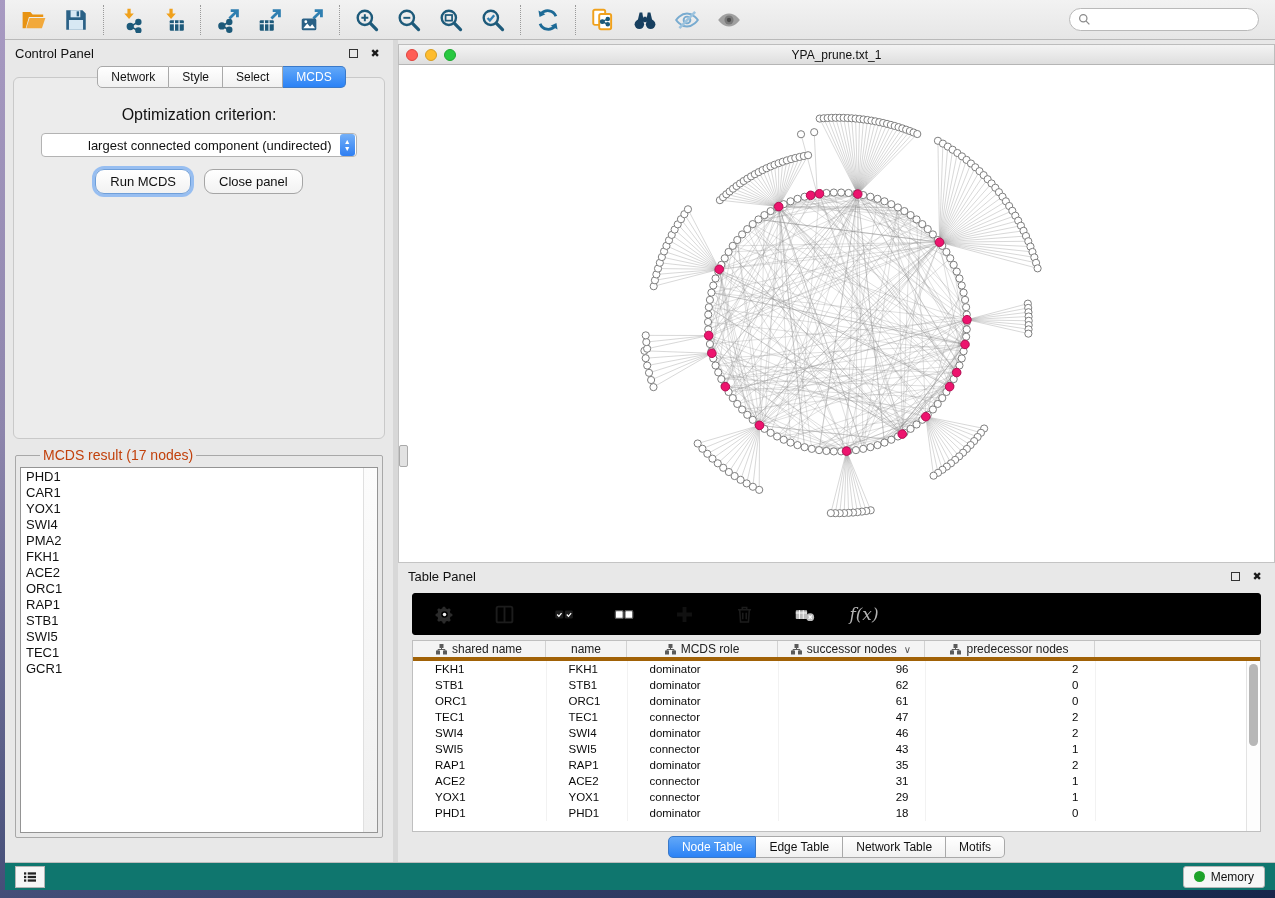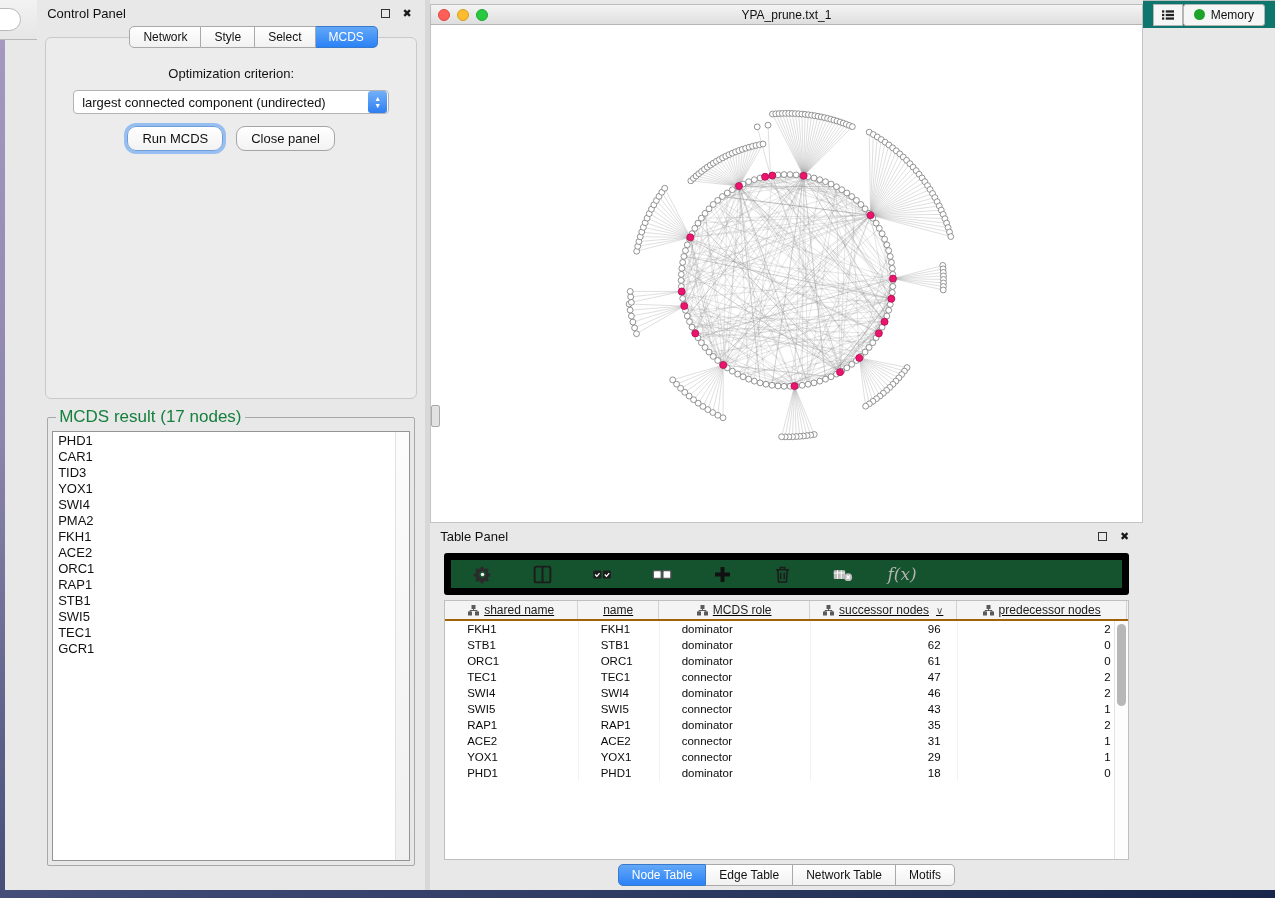--- a/index.html
+++ b/index.html
@@ -1,20 +1,20 @@
 <!DOCTYPE html>
 <html><head>
 <meta charset="utf-8">
 <style>
   * { margin:0; padding:0; box-sizing:border-box; }
   html,body { width:1275px; height:898px; overflow:hidden;
     font-family:"Liberation Sans","DejaVu Sans",sans-serif;
     background:linear-gradient(165deg,#a89ac2 0%,#8d85ac 35%,#3f4a74 75%,#17264a 100%); }
   .app { position:absolute; left:5px; top:0; right:0; bottom:8px;
-    display:flex; flex-direction:row; background:#e8e8e8;justify-content:flex-end; }
+    display:flex; flex-direction:column; background:#e8e8e8; }
 
   
   .toolbar { height:40px; flex:0 0 40px; display:flex; align-items:center;
     background:linear-gradient(#f2f2f2,#e6e6e6); border-bottom:1px solid #b9b9b9; padding:0 8px; }
   .tbtn { width:42px; height:34px; display:flex; align-items:center; justify-content:center; cursor:default; }
   .tbtn svg { width:26px; height:26px; }
   .tsep { width:1px; height:30px; margin:0 6px; border-left:1px dotted #9a9a9a; }
   .searchbox { margin-left:auto; margin-right:8px; width:190px; height:23px; background:#fff;
     border:1px solid #b9b9b9; border-radius:12px; display:flex; align-items:center; padding:0 8px; }
   .searchbox svg { width:13px; height:13px; flex:0 0 13px; }
@@ -37,62 +37,62 @@
   .tabs-row { display:flex; justify-content:center; position:relative; z-index:2;margin-left:45px; }
   .seg { display:flex; }
   .seg .tab { font-size:12px; padding:3px 13px; background:linear-gradient(#ffffff,#f1f1f1);
     border:1px solid #a9a9a9; border-left-width:0; color:#111; cursor:default; }
   .seg .tab:first-child { border-left-width:1px; border-radius:5px 0 0 5px; }
   .seg .tab:last-child { border-radius:0 5px 5px 0; }
   .seg .tab.active { background:linear-gradient(#62a8f8,#2b82f6); color:#fff; border-color:#3a79c9; }
 
   .mcds-box { margin:-11px 8px 0 8px; background:#ececec; border:1px solid #c9c9c9; border-radius:6px;
     height:362px; flex:0 0 auto; display:flex; flex-direction:column; align-items:center; padding-top:28px; }
-  .opt-label { font-size:13px; color:#111; }
+  .opt-label { font-size:16px; color:#111; }
   .crit-select { margin-top:9px; width:316px; height:24px; background:#fff; border:1px solid #b3b3b3;
-    border-radius:4px; display:flex; align-items:center; cursor:default; }
+    border-radius:4px; display:flex; align-items:center; cursor:default;padding-left:38px; }
   .crit-select .val { flex:1; font-size:13px; padding:0 8px; color:#111; white-space:nowrap; }
   .stepper { width:19px; height:22px; margin-right:1px; border-radius:3px;
     background:linear-gradient(#74b0f8,#2e7ef2); display:flex; flex-direction:column;
     align-items:center; justify-content:center; color:#fff; }
   .stepper span { font-size:7px; line-height:7px; }
   .btn-row { margin-top:12px; display:flex; gap:13px; }
   .pbtn { font-size:13px; padding:4px 14px; background:linear-gradient(#ffffff,#f2f2f2);
     border:1px solid #a5a5a5; border-radius:9px; color:#111; cursor:default; }
   .pbtn.focused { box-shadow:0 0 0 3px rgba(106,166,245,.65); border-color:#6f9fd9; }
 
   .result-fs { margin:8px 10px 24px 10px; flex:1; border:1px solid #a8a8a8; border-radius:2px;
     padding:4px; display:flex; min-height:0; }
-  .result-fs legend { font-size:17px; padding:0 3px; margin-left:4px; color:#15803d; }
+  .result-fs legend { font-size:14px; padding:0 3px; margin-left:20px; color:#c2410c; }
   .result-list { flex:1; background:#fff; border:1px solid #949494; display:flex; min-height:0; }
   .list-inner { flex:1; overflow:hidden; padding:1px 0 0 5px; }
   .li { font-size:13px; line-height:16px; color:#111; }
   .list-track { width:14px; flex:0 0 14px; background:linear-gradient(#fcfcfc,#f0f0f0); border-left:1px solid #e0e0e0; }
 
   
   .rightcol { flex:1; display:flex; flex-direction:column; min-width:0; background:#e8e8e8; }
   .netwin { height:523px; flex:0 0 523px; display:flex; flex-direction:column; padding-top:4px; }
   .net-titlebar { height:21px; background:linear-gradient(#f4f4f4,#dedede); border:1px solid #bdbdbd;
     border-bottom:1px solid #b5b5b5; display:flex; align-items:center; padding:9px 7px; position:relative; }
   .tl { width:12px; height:12px; border-radius:50%; margin-right:7px; cursor:default; }
   .tl.red{background:#ff5f57;border:1px solid #e0443e;} .tl.yel{background:#febc2e;border:1px solid #d69e22;}
   .tl.grn{background:#28c840;border:1px solid #1da832;}
   .net-title { position:absolute; left:0; right:0; text-align:center; font-size:12px; color:#111; pointer-events:none; }
   .net-canvas { flex:1; background:#fff; border:1px solid #c4c4c4; border-top:none; position:relative; overflow:hidden; }
 
   
   .tpanel { flex:1; display:flex; flex-direction:column; min-height:0; background:#e8e8e8; }
-  .tp-toolbar { height:42px; margin:4px 14px 0 14px; background:#14532d; border:7px solid #000000;
+  .tp-toolbar { height:42px; margin:4px 14px 0 14px; background:#000000; border:1px solid #000000;
     border-radius:3px; display:flex; align-items:center; gap:26px; padding:0 14px; }
   .tico { width:34px; height:32px; display:flex; align-items:center; justify-content:center; cursor:default; }
   .tico svg { width:21px; height:21px; }
   .fx { font-family:"DejaVu Serif",serif; font-style:italic; font-size:17px; color:#b3b3b3; }
   .tablewrap { margin:5px 14px 0 14px; background:#fff; border:1px solid #bfbfbf; flex:1; min-height:0;
     position:relative; display:flex; flex-direction:column; }
-  .thead { display:flex; height:20px; flex:0 0 20px; background:#f4f4f4; border-bottom:2px solid #a16207;text-decoration:underline; }
+  .thead { display:flex; height:20px; flex:0 0 20px; background:#f4f4f4; border-bottom:4px solid #a16207; }
   .th { display:flex; align-items:center; justify-content:center; gap:5px; font-size:12px; color:#222;
     border-right:1px solid #d2d2d2; position:relative; cursor:default; }
   .th svg.tree { width:11px; height:11px; }
   .th .chev { font-size:10px; color:#555; margin-left:2px; }
   .c0{width:133px;} .c1{width:81px;} .c2{width:151px;} .c3{width:147px;} .c4{width:170px;} .cf{flex:1;border-right:none;}
   .tbody { flex:1; overflow:hidden; }
   table.grid { border-collapse:collapse; width:100%; table-layout:fixed; }
   table.grid td { font-size:11.5px; height:16px; padding:0 8px 0 22px; color:#0a0a0a;
     border-right:1px solid rgba(0,0,0,.05); white-space:nowrap; overflow:hidden; }
   table.grid td.num { text-align:right; padding:0 16px 0 4px; }
@@ -303,21 +303,20 @@
           <button class="pbtn focused">Run MCDS</button>
           <button class="pbtn">Close panel</button>
         </div>
       </div>
       <fieldset class="result-fs">
         <legend>MCDS result (17 nodes)</legend>
         <div class="result-list">
           <div class="list-inner">
               <div class="li">PHD1</div>
               <div class="li">CAR1</div>
-              <div class="li">TID3</div>
               <div class="li">YOX1</div>
               <div class="li">SWI4</div>
               <div class="li">PMA2</div>
               <div class="li">FKH1</div>
               <div class="li">ACE2</div>
               <div class="li">ORC1</div>
               <div class="li">RAP1</div>
               <div class="li">STB1</div>
               <div class="li">SWI5</div>
               <div class="li">TEC1</div>

